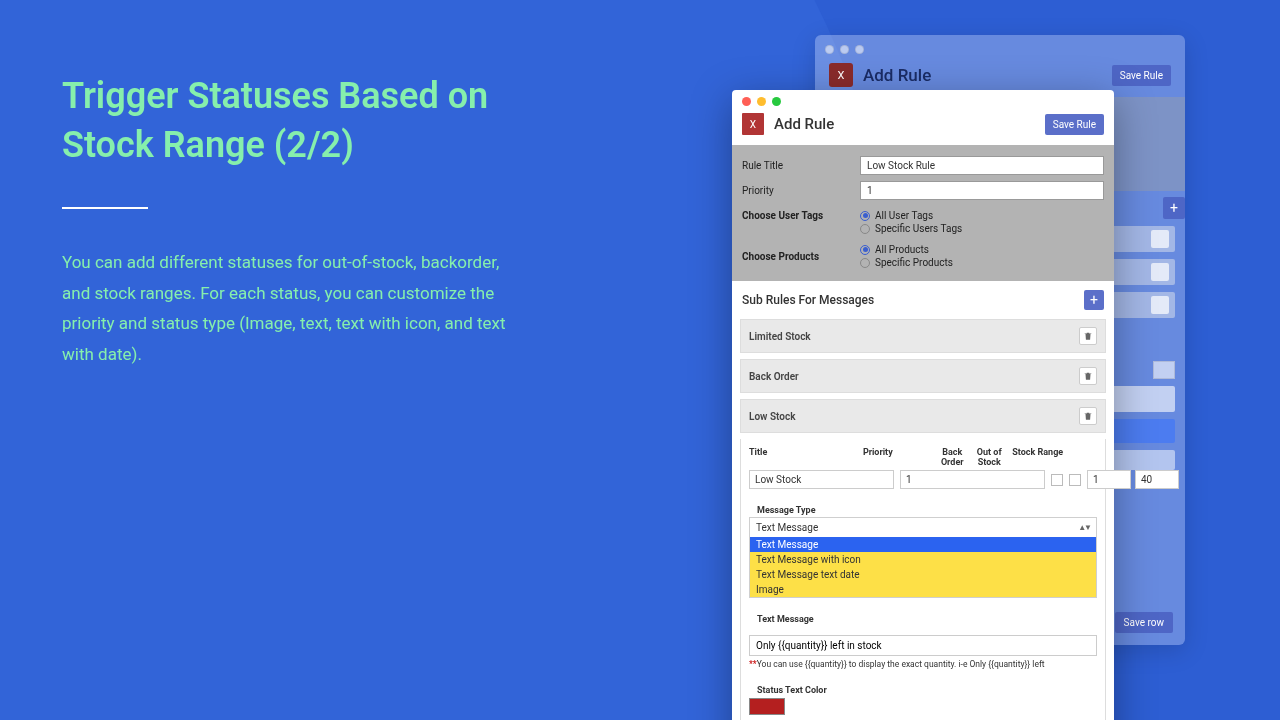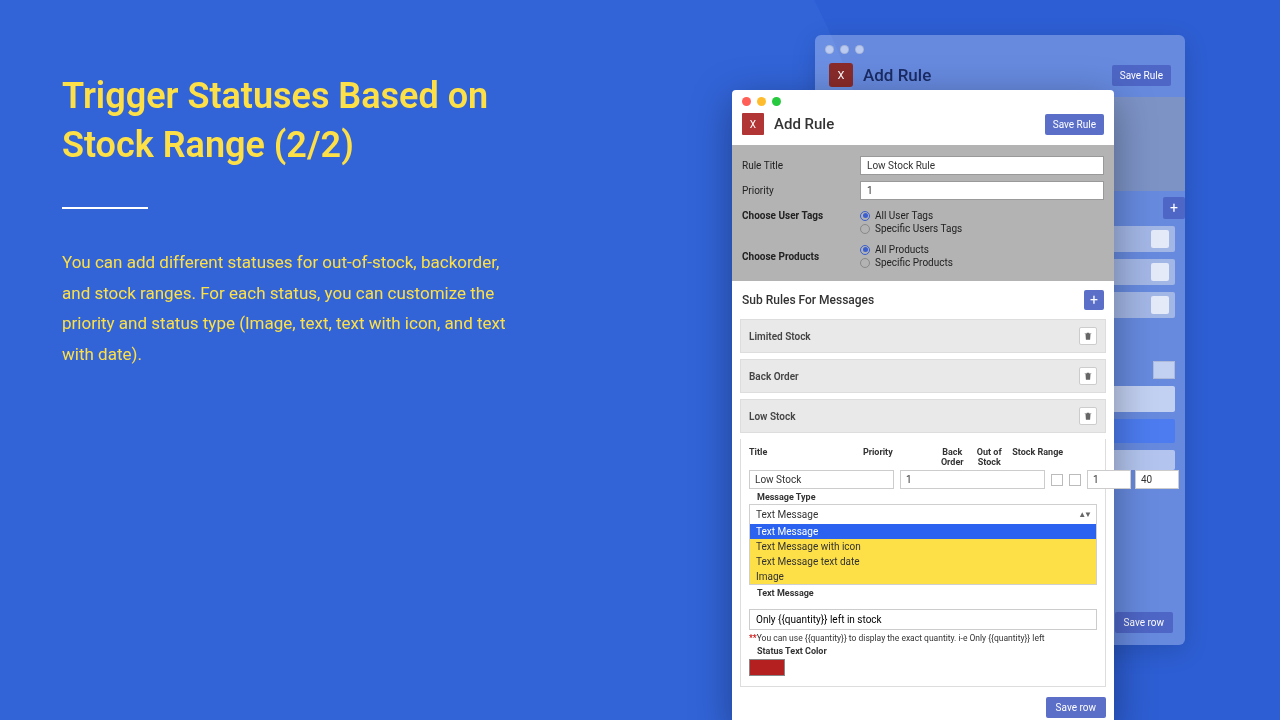--- a/index.html
+++ b/index.html
@@ -1,18 +1,18 @@
 <!DOCTYPE html>
 <html><head>
 <meta charset="utf-8">
 <style>
   * { box-sizing: border-box; margin: 0; padding: 0; font-family: -apple-system, "Segoe UI", Roboto, Arial, sans-serif; }
   body { width: 1280px; height: 720px; overflow: hidden; background: #2d5ed3; position: relative; }
   .bg-arc { position: absolute; width: 1600px; height: 1600px; border-radius: 50%; background: #3264d8; left: -700px; top: -440px; }
-  .left { position: absolute; left: 62px; top: 72px; width: 460px; color: #fde047; }
+  .left { position: absolute; left: 62px; top: 72px; width: 460px; color: #86efac; }
   .headline { font-size: 36px; font-weight: 600; line-height: 1.35; }
   .divider { width: 86px; height: 2px; background: #fff; margin: 38px 0 38px 0; }
   .body-text { font-size: 17px; line-height: 1.8; font-weight: 400; }
 
   
   .back-window { position: absolute; left: 815px; top: 35px; width: 370px; height: 610px; background: rgba(255,255,255,0.28); border-radius: 6px; box-shadow: 0 6px 24px rgba(0,0,0,0.15); }
   .back-tb { height: 28px; padding: 7px 10px; display: flex; gap: 6px; align-items:center; }
   .tdot { width: 9px; height: 9px; border-radius: 50%; background: rgba(255,255,255,0.55); border:1px solid rgba(0,0,0,0.1);}
   .back-head { padding: 0 14px 10px 14px; display:flex; align-items:center; gap:10px;}
   .back-close { width:24px;height:24px;background:#8a2b2b;border-radius:3px;display:flex;align-items:center;justify-content:center;color:#fff;font-size:11px;}
@@ -59,21 +59,21 @@
   .col-pri{flex:0.9;}
   .col-bo{width:28px;text-align:center;}
   .col-oos{width:34px;text-align:center;}
   .col-sr{flex:1.1;}
   .row-inputs{display:flex;gap:6px;margin-top:3px;align-items:center;}
   .inp{border:1px solid #ccc;padding:3px 5px;font-size:10px;color:#333;background:#fff;}
   .chk{width:12px;height:12px;border:1px solid #bbb;margin:0 auto;display:block;}
   .srpair{display:flex;gap:4px;flex:1.1;}
   .srpair .inp{width:44px;flex:1;}
 
-  .field-label{font-size:9px;font-weight:700;margin-top:3px;padding-left:8px;}
+  .field-label{font-size:9px;font-weight:700;margin-top:16px;padding-left:8px;}
   .select-open{border:1px solid #cfcfcf;margin-top:2px;}
   .select-top{display:flex;justify-content:space-between;align-items:center;padding:4px 6px;background:#fff;font-size:10px;}
   .caret{font-size:8px;color:#666;letter-spacing:-2px;}
   .opt{padding:2px 6px;font-size:10px;background:#fde047;}
   .opt.selected{background:#2b63f0;color:#fff;}
   .txtmsg-input{width:100%;border:1px solid #ccc;padding:4px 6px;margin-top:11px;font-size:10px;}
   .hint{font-size:8.5px;margin-top:3px;}
   .hint .red{color:#cc1a1a;font-weight:700;}
   .swatch{width:36px;height:17px;border:1px solid #888;margin-top:3px;}
   .saverow-wrap{display:flex;justify-content:flex-end;padding:10px 8px 10px 8px;}

